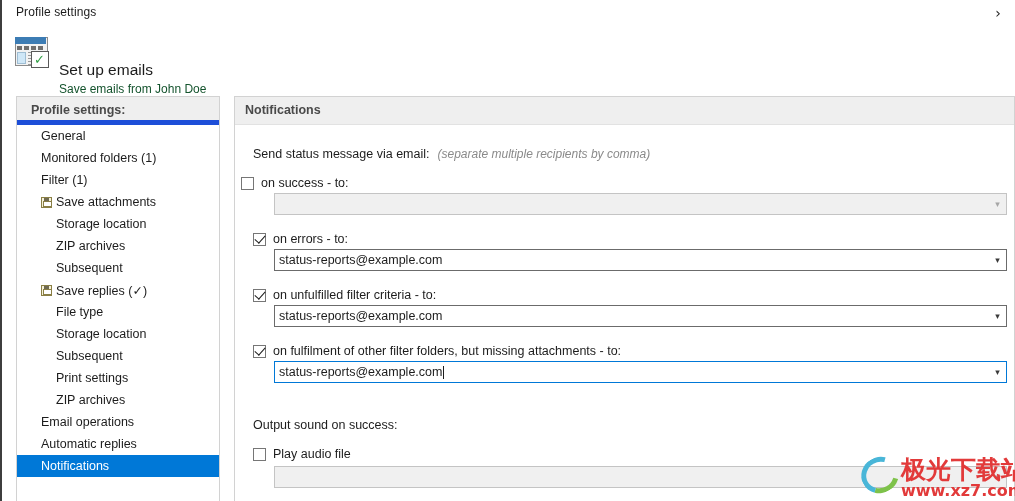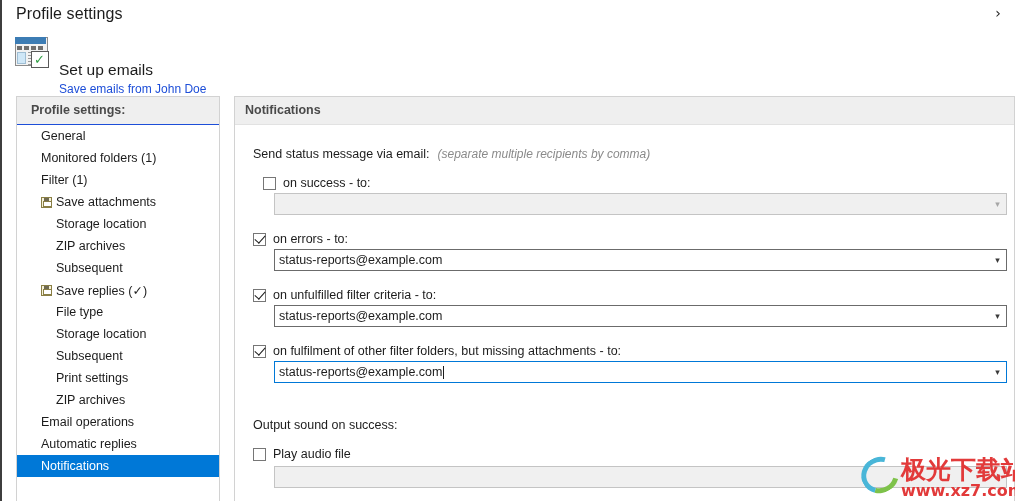--- a/index.html
+++ b/index.html
@@ -20,21 +20,21 @@
   }
 
   
   #titlebar {
     position: absolute; left: 0; top: 0;
     width: 1013px; height: 27px;
     background: #ffffff;
   }
   #titlebar .title {
     position: absolute; left: 14px; top: 5px;
-    font-size: 16px; color: #1c1c1c;
+    font-size: 12px; color: #1c1c1c;
     letter-spacing: 0.1px;
   }
   #expand-chevron {
     position: absolute; right: 7px; top: 3px;
     width: 20px; height: 20px;
     font-size: 14px; color: #222;
     display: flex; align-items: center; justify-content: center;
     cursor: pointer;
     font-family: "DejaVu Sans", sans-serif;
   }
@@ -95,37 +95,37 @@
     color: #2f9e44; font-size: 13px; line-height: 11px;
     font-family: "DejaVu Sans", sans-serif;
     font-weight: bold;
   }
   #profile-title {
     position: absolute; left: 57px; top: 34px;
     font-size: 15.5px; color: #1c1c1c;
   }
   #profile-subtitle {
     position: absolute; left: 57px; top: 55px;
-    font-size: 12px; color: #1d4ed8;
+    font-size: 12px; color: #14532d;
   }
 
   
   #sidebar {
     position: absolute; left: 14px; top: 96px;
     width: 204px; height: 405px;
     background: #ffffff;
     border: 1px solid #d2d2d2;
     border-bottom: none;
     overflow: hidden;
   }
   #sidebar-header {
     position: absolute; left: 0; top: 0;
     width: 202px; height: 28px;
     background: #efefef;
-    border-bottom: 1px solid #1d4ed8;
+    border-bottom: 5px solid #1d4ed8;
   }
   #sidebar-header span {
     position: absolute; left: 14px; top: 6px;
     font-size: 12.5px; font-weight: bold; color: #4a4a4a;
   }
   #sidebar-list {
     position: absolute; left: 0; top: 28px;
     width: 202px;
   }
   .nav-item {
@@ -399,21 +399,21 @@
   <div id="content">
     <div id="content-header">
       <span>Notifications</span>
     </div>
 
     <div class="section-label" style="left:18px; top:50px;">
       <span>Send status message via email:</span><span class="section-hint">(separate multiple recipients by comma)</span>
     </div>
 
     <div id="email-rows">
-        <div class="cb-row" style="left: 28px; top: 78px;">
+        <div class="cb-row" style="left: 6px; top: 78px;">
           <span class="cbox"></span>
           <span class="cb-label">on success - to:</span>
         </div>
         <div class="combo disabled" style="left: 39px; top: 96px; width: 733px;">
           <span class="val"></span>
           <span class="arrow">▾</span>
         </div>
         <div class="cb-row" style="left: 18px; top: 134px;">
           <span class="cbox checked"></span>
           <span class="cb-label">on errors - to:</span>

